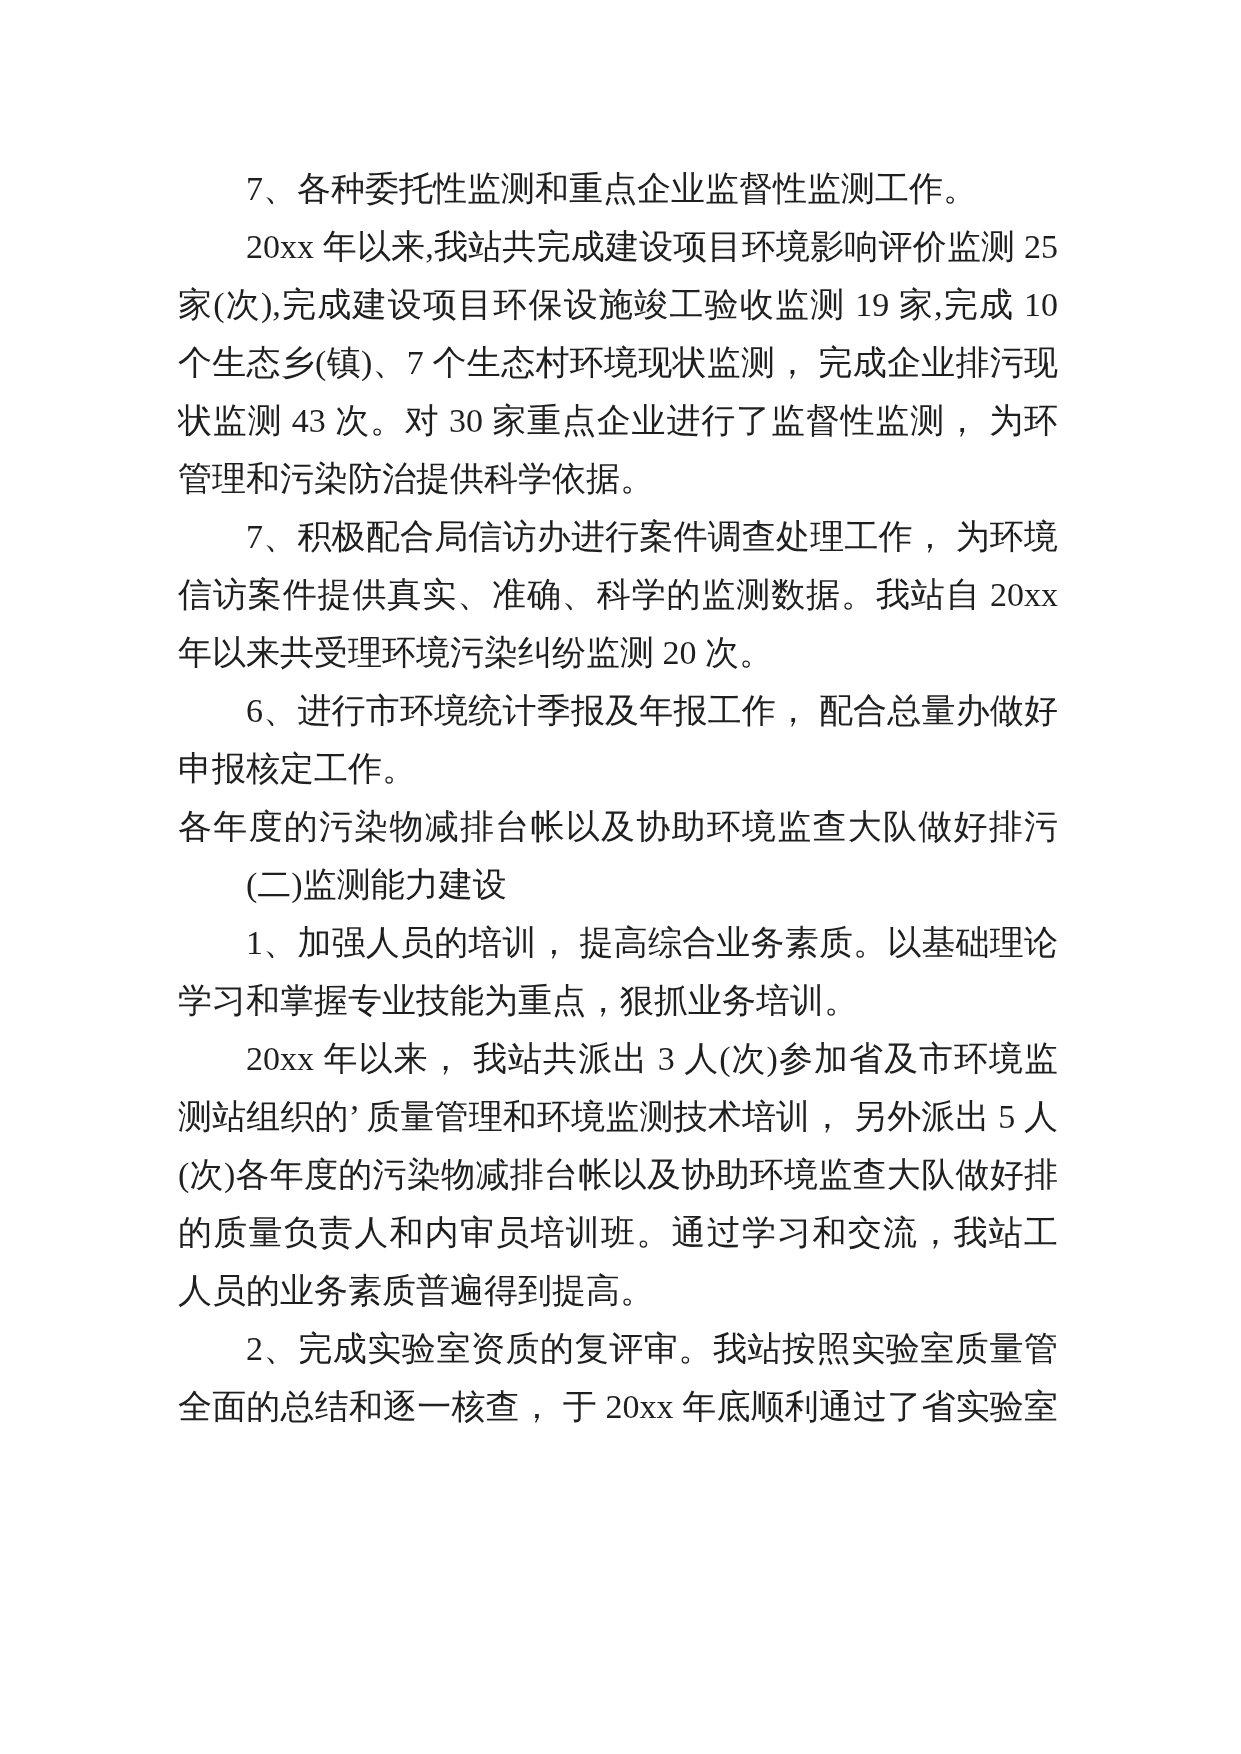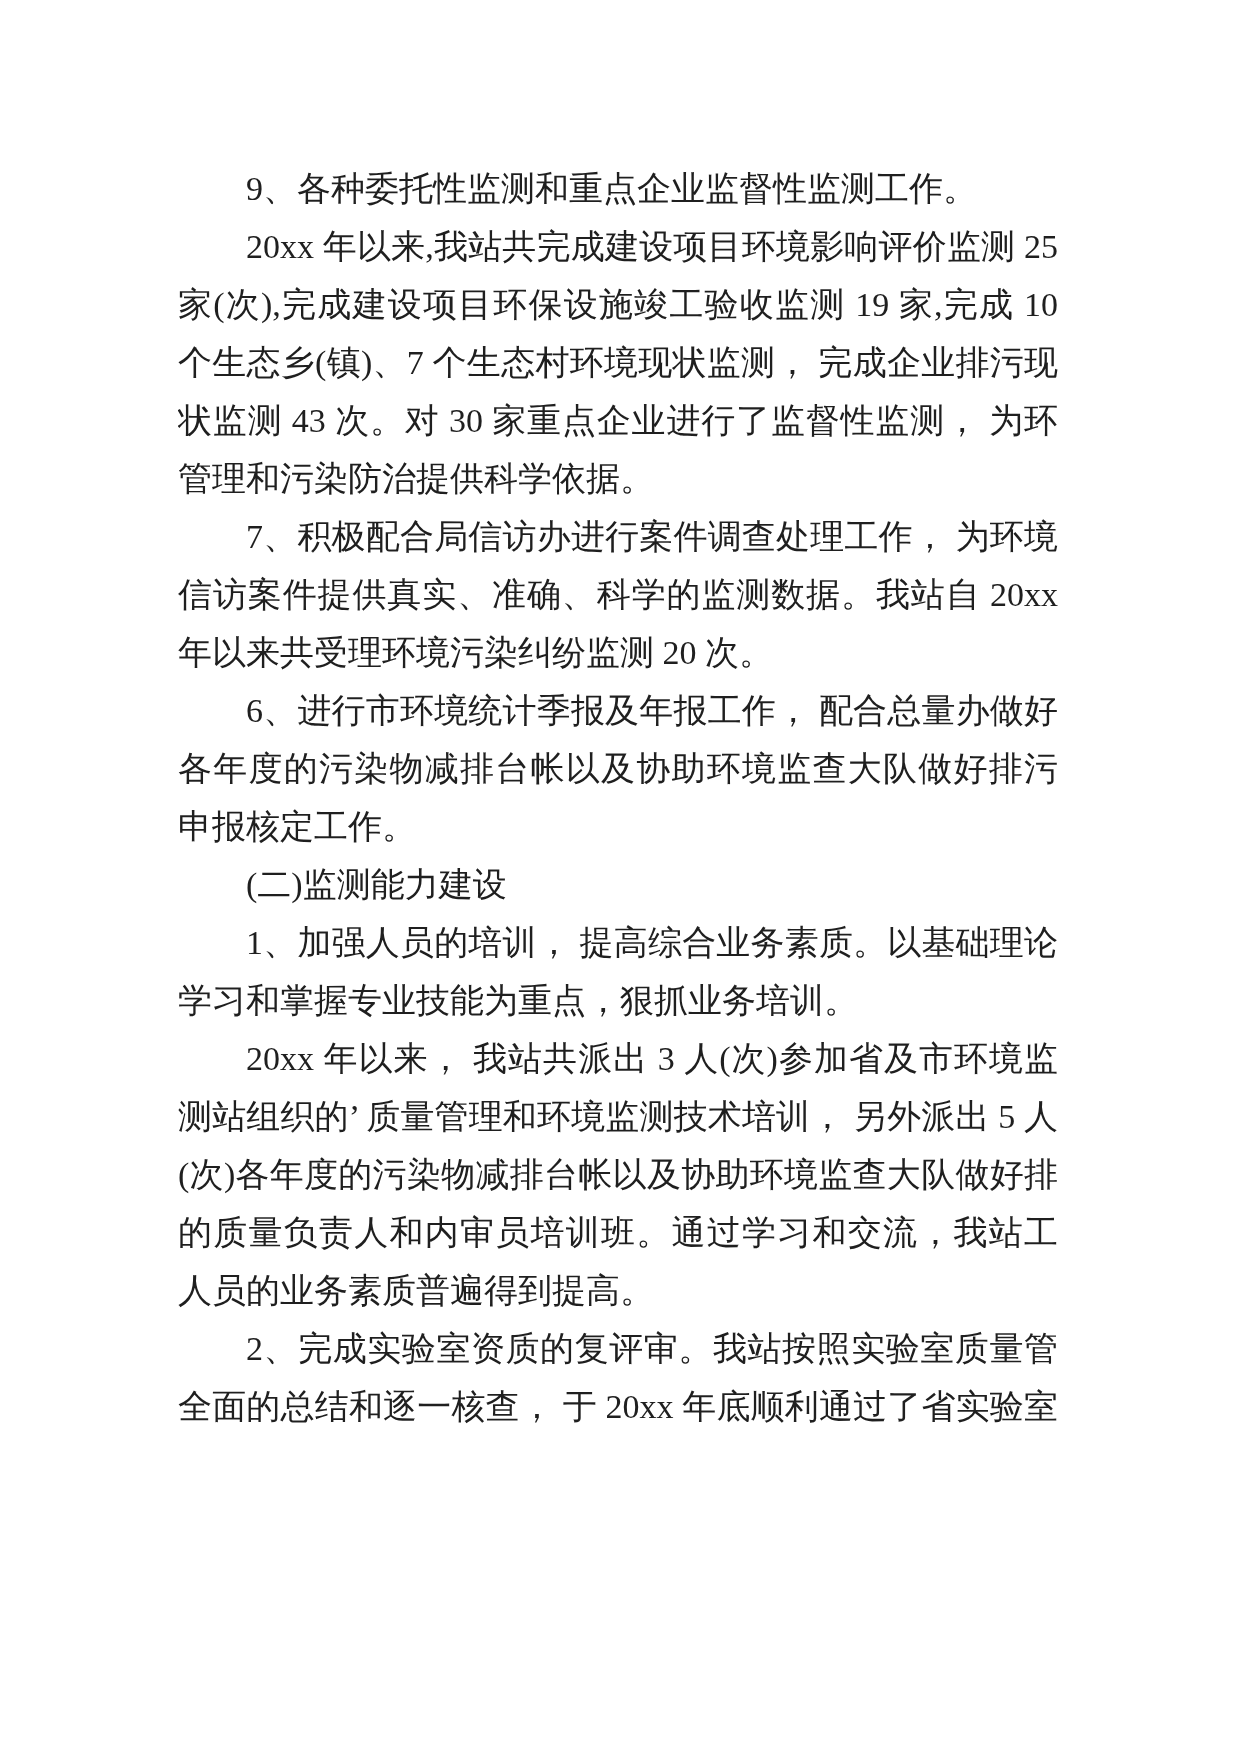--- a/index.html
+++ b/index.html
@@ -49,38 +49,38 @@
   .line.first {
     padding-left: 68px; 
   }
 </style>
 </head>
 <body>
 
 <div class="page">
   <div class="text-block" id="text-block">
       <div class="para">
-        <div class="line first last">9、各种委托性监测和重点企业监督性监测工作。</div>
+        <div class="line first last">7、各种委托性监测和重点企业监督性监测工作。</div>
       </div>
       <div class="para">
         <div class="line first">20xx 年以来,我站共完成建设项目环境影响评价监测 25</div>
         <div class="line">家(次),完成建设项目环保设施竣工验收监测 19 家,完成 10</div>
         <div class="line">个生态乡(镇)、7 个生态村环境现状监测， 完成企业排污现</div>
         <div class="line">状监测 43 次。对 30 家重点企业进行了监督性监测， 为环境</div>
         <div class="line last">管理和污染防治提供科学依据。</div>
       </div>
       <div class="para">
         <div class="line first">7、积极配合局信访办进行案件调查处理工作， 为环境</div>
         <div class="line">信访案件提供真实、准确、科学的监测数据。我站自 20xx</div>
         <div class="line last">年以来共受理环境污染纠纷监测 20 次。</div>
       </div>
       <div class="para">
         <div class="line first">6、进行市环境统计季报及年报工作， 配合总量办做好</div>
+        <div class="line last">申报核定工作。</div>
         <div class="line">各年度的污染物减排台帐以及协助环境监查大队做好排污</div>
-        <div class="line last">申报核定工作。</div>
       </div>
       <div class="para">
         <div class="line first last">(二)监测能力建设</div>
       </div>
       <div class="para">
         <div class="line first">1、加强人员的培训， 提高综合业务素质。以基础理论</div>
         <div class="line last">学习和掌握专业技能为重点，狠抓业务培训。</div>
       </div>
       <div class="para">
         <div class="line first">20xx 年以来， 我站共派出 3 人(次)参加省及市环境监</div>

